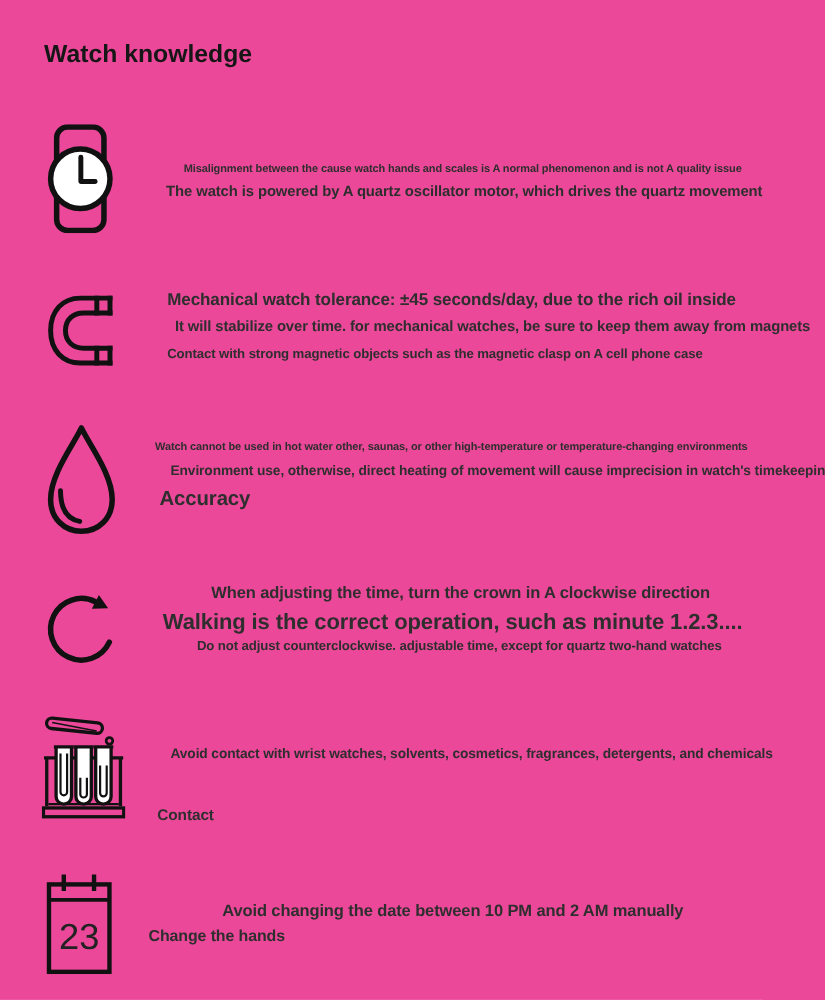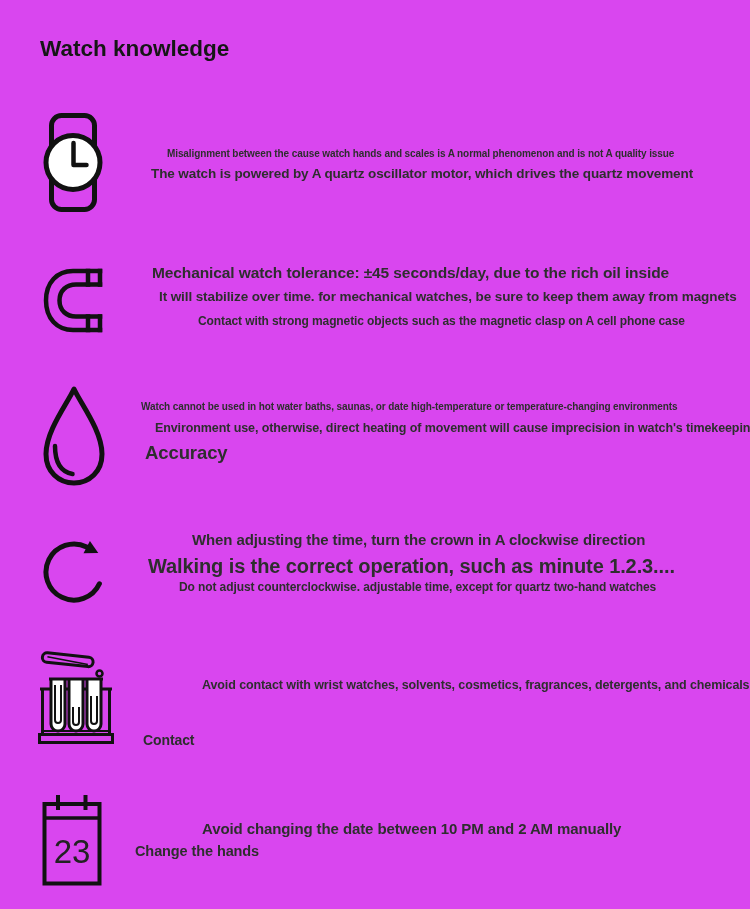--- a/index.html
+++ b/index.html
@@ -1,51 +1,51 @@
 <!DOCTYPE html>
 <html><head>
 <meta charset="utf-8">
 <style>
   html,body{margin:0;padding:0;background:#fff;}
   .page{
-    position:relative;width:750px;height:909px;background:#d946ef;overflow:hidden;
+    position:relative;width:750px;height:909px;background:#ec4899;overflow:hidden;
     font-family:"Liberation Sans",sans-serif;
   }
   .title{
     position:absolute;left:40px;top:36px;font-size:22.5px;font-weight:700;color:#161616;
     letter-spacing:0;white-space:nowrap;margin:0;
   }
   .line{
     position:absolute;white-space:nowrap;font-weight:700;color:#2e2e2e;
     line-height:1.1;letter-spacing:-0.1px;margin:0;
   }
   .icon{position:absolute;}
   .icon svg{display:block;}
   
   .icon-watch{left:43px;top:113px;}
   .s1l1{left:167px;top:148px;font-size:10px;}
   .s1l2{left:151px;top:167px;font-size:13.5px;}
   
   .icon-magnet{left:43px;top:268px;}
   .s2l1{left:152px;top:264px;font-size:15.5px;}
   .s2l2{left:159px;top:290px;font-size:13.5px;text-align:right;}
-  .s2l3{left:152px;top:315px;font-size:12px;margin-left:46px;}
+  .s2l3{left:152px;top:315px;font-size:12px;}
   
   .icon-drop{left:42px;top:384px;}
   .s3l1{left:141px;top:401px;font-size:10px;}
   .s3l2{left:155px;top:422px;font-size:12.5px;}
   .s3l3{left:145px;top:443px;font-size:18.5px;text-align:right;}
   
   .icon-rotate{left:41px;top:527px;}
   .s4l1{left:192px;top:532px;font-size:15px;}
   .s4l2{left:148px;top:555px;font-size:20px;}
   .s4l3{left:153px;top:581px;font-size:12px;padding-left:26px;}
   
   .icon-chem{left:38px;top:648px;}
-  .s5l1{left:155px;top:679px;font-size:12.5px;margin-left:47px;}
+  .s5l1{left:155px;top:679px;font-size:12.5px;}
   .s5l2{left:143px;top:733px;font-size:14px;}
   
   .icon-cal{left:42px;top:792px;}
   .s6l1{left:202px;top:821px;font-size:15px;}
   .s6l2{left:135px;top:844px;font-size:14.5px;}
 </style>
 </head>
 <body>
 
 <div class="page">
@@ -77,21 +77,21 @@
     <p class="line s2l3">Contact with strong magnetic objects such as the magnetic clasp on A cell phone case</p>
   </section>
 
   <section>
     <span class="icon icon-drop">
       <svg width="64" height="104" viewBox="0 0 64 104" fill="none" stroke="#111">
         <path d="M32 5 C39 20 60 47 60 70 C60 87.5 47.5 99 32 99 C16.5 99 4 87.5 4 70 C4 47 25 20 32 5 Z" stroke-width="5" stroke-linejoin="round"></path>
         <path d="M13 62 C13 79 19.5 88 30.5 90" stroke-width="4.5" stroke-linecap="round"></path>
       </svg>
     </span>
-    <p class="line s3l1">Watch cannot be used in hot water baths, saunas, or date high-temperature or temperature-changing environments</p>
+    <p class="line s3l1">Watch cannot be used in hot water other, saunas, or other high-temperature or temperature-changing environments</p>
     <p class="line s3l2">Environment use, otherwise, direct heating of movement will cause imprecision in watch's timekeeping</p>
     <p class="line s3l3">Accuracy</p>
   </section>
 
   <section>
     <span class="icon icon-rotate">
       <svg width="68" height="82" viewBox="0 0 68 82" fill="none">
         <path d="M45.7 20.1 A28 28 0 1 0 58.4 56.8" stroke="#111" stroke-width="5" stroke-linecap="round"></path>
         <polygon points="42.5,26.3 48.9,13.9 57.3,26" fill="#111" stroke="none"></polygon>
       </svg>

